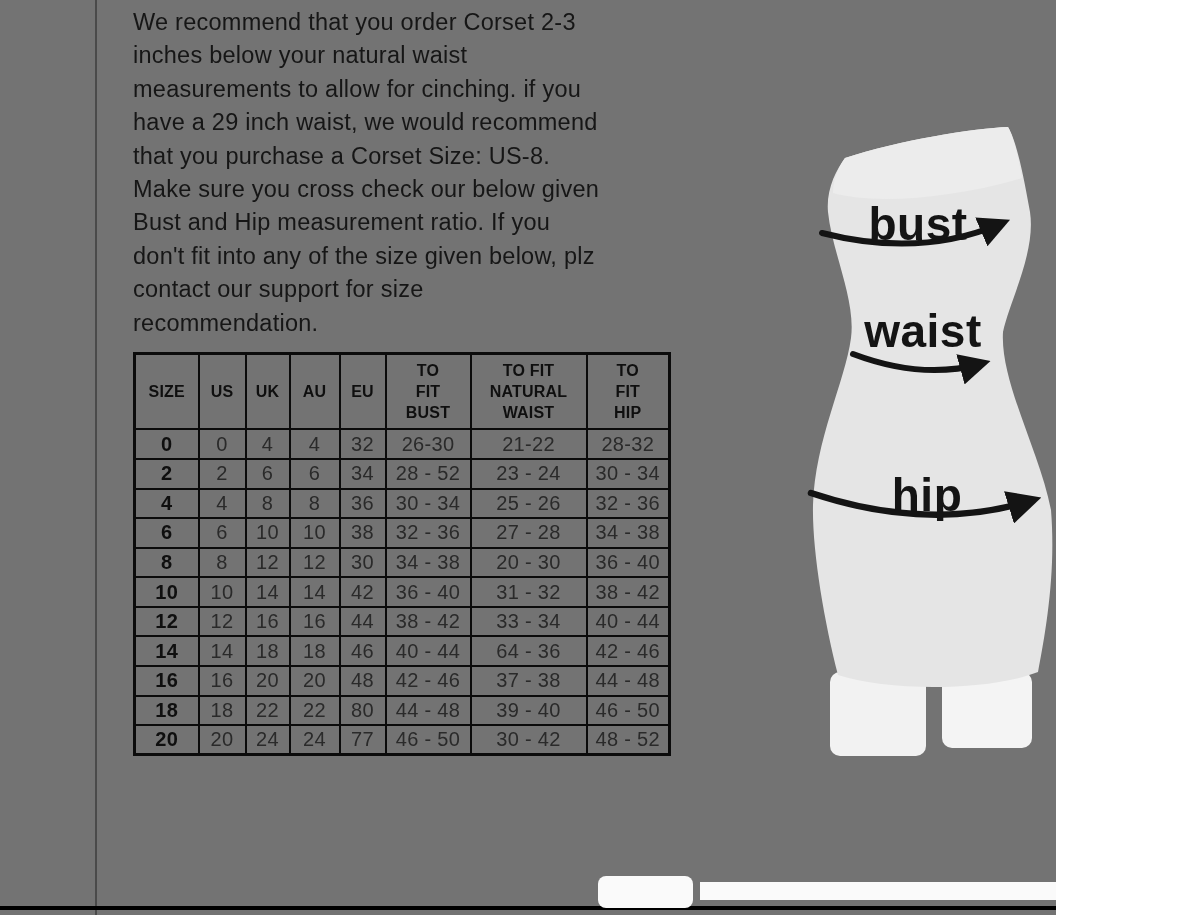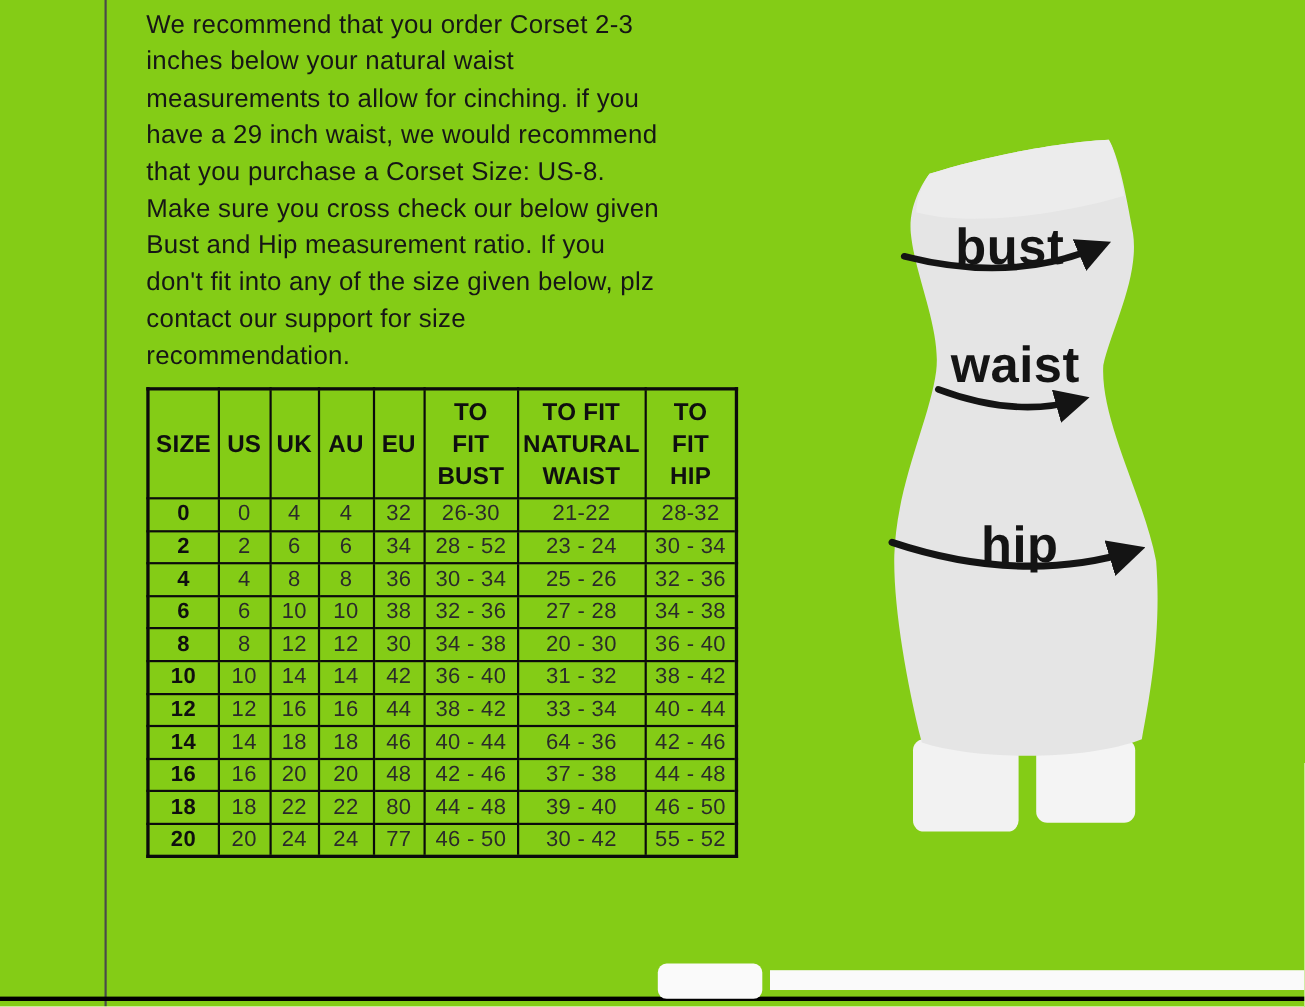--- a/index.html
+++ b/index.html
@@ -1,17 +1,17 @@
 <!DOCTYPE html>
 <html><head>
 <meta charset="utf-8">
 <style>
   html,body{margin:0;padding:0;background:#fff;}
   .page{
-    position:relative;width:1186px;height:915px;background:#84cc16;overflow:hidden;
+    position:relative;width:1056px;height:915px;background:#737373;overflow:hidden;
     font-family:"Liberation Sans","DejaVu Sans",sans-serif;color:#151515;
   }
   .v-rule{position:absolute;left:95px;top:0;width:1.5px;height:915px;background:#4a4a4a;}
   .h-rule{position:absolute;left:0;top:906px;width:1186px;height:4px;background:#000;}
   .faint-band{position:absolute;left:700px;top:882px;width:486px;height:18px;background:#fafafa;}
   .faint-blob{position:absolute;left:598px;top:876px;width:95px;height:32px;background:#fafafa;border-radius:8px;}
 
   .para{
     position:absolute;left:133px;width:548px;
     font-size:23.5px;line-height:33.4px;letter-spacing:0.25px;
@@ -23,21 +23,21 @@
   .table-wrap{position:absolute;left:133px;top:352px;}
   table.size-chart{
     border-collapse:collapse;table-layout:fixed;width:535px;
     border:3px solid #0b0b0b;
   }
   table.size-chart th, table.size-chart td{
     border:2px solid #0b0b0b;text-align:center;vertical-align:middle;
     padding:0;overflow:hidden;
   }
   table.size-chart th{
-    font-size:22px;font-weight:bold;line-height:1.32;white-space:pre-line;
+    font-size:16px;font-weight:bold;line-height:1.32;white-space:pre-line;
     padding:5px 1px;color:#0f0f0f;letter-spacing:0.2px;
   }
   table.size-chart tbody tr{height:29.6px;}
   table.size-chart td{font-size:20px;color:#2a2a2a;letter-spacing:0.3px;}
   table.size-chart td.size-col{font-weight:bold;color:#0f0f0f;}
 
   .figure-svg{position:absolute;left:780px;top:100px;}
   .fig-label{
     font-family:"Liberation Sans","DejaVu Sans",sans-serif;
     font-size:46px;font-weight:600;fill:#141414;letter-spacing:0.5px;
@@ -196,21 +196,21 @@
             <td>46 - 50</td>
           </tr>
           <tr>
             <td class="size-col">20</td>
             <td>20</td>
             <td>24</td>
             <td>24</td>
             <td>77</td>
             <td>46 - 50</td>
             <td>30 - 42</td>
-            <td>55 - 52</td>
+            <td>48 - 52</td>
           </tr>
         </tbody>
     </table>
   </div>
 
 
   <svg class="figure-svg" width="406" height="700" viewBox="780 100 406 700" xmlns="http://www.w3.org/2000/svg">
     <defs>
       <marker id="ah" viewBox="0 0 10 10" refX="6.5" refY="5" markerWidth="5.2" markerHeight="5.2" orient="auto-start-reverse">
         <path d="M0,0 L10,5 L0,10 z" fill="#141414"></path>

